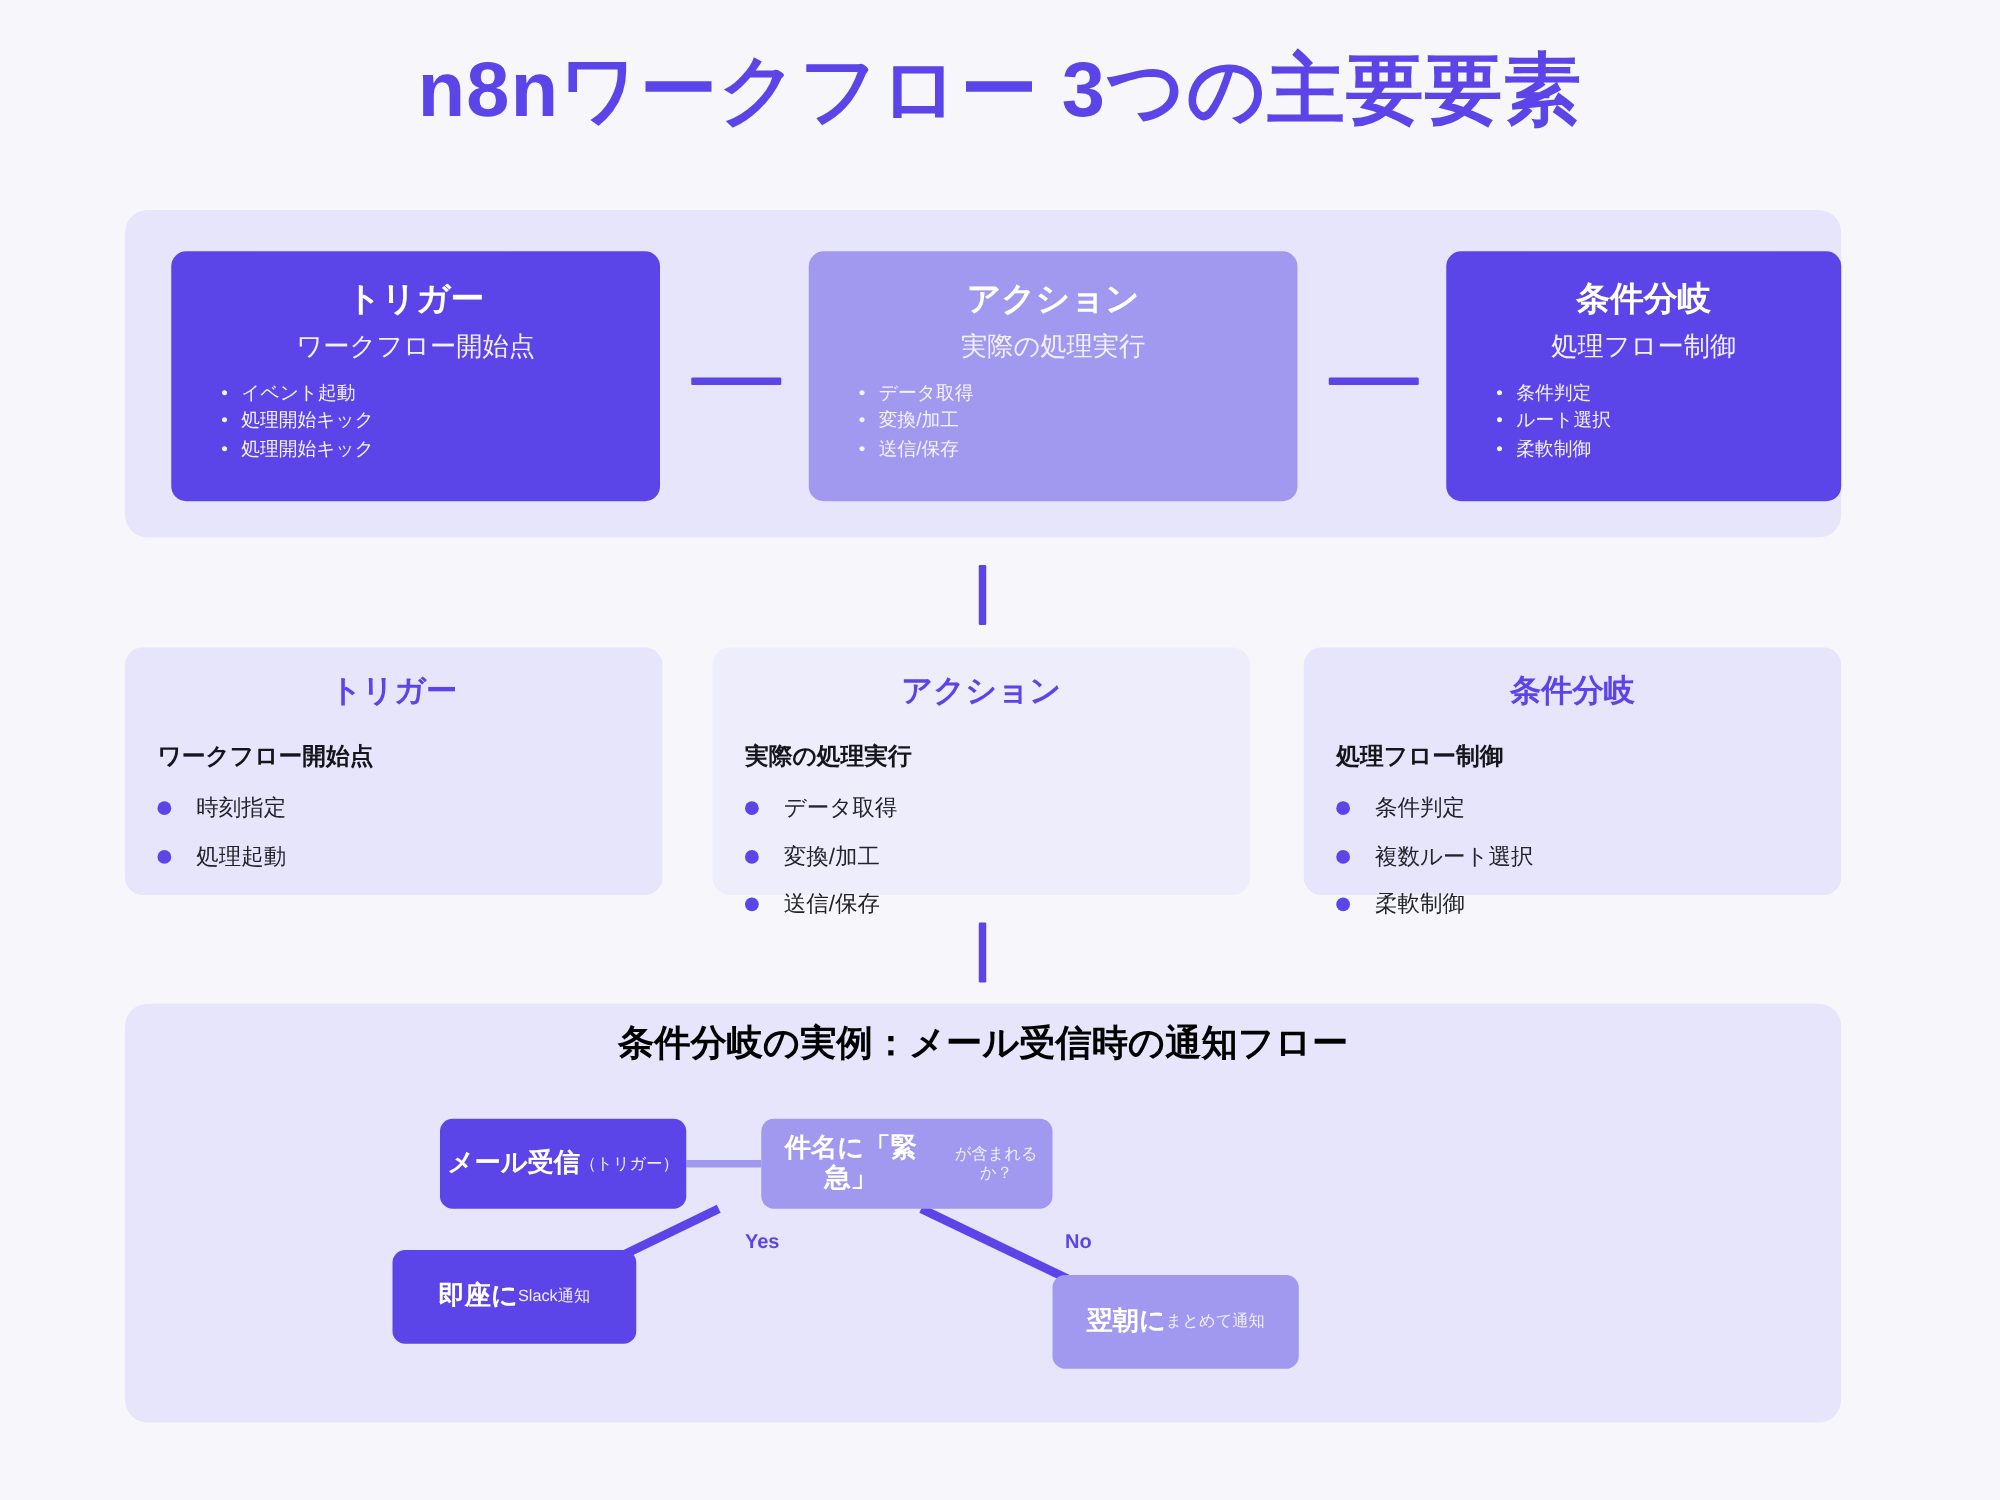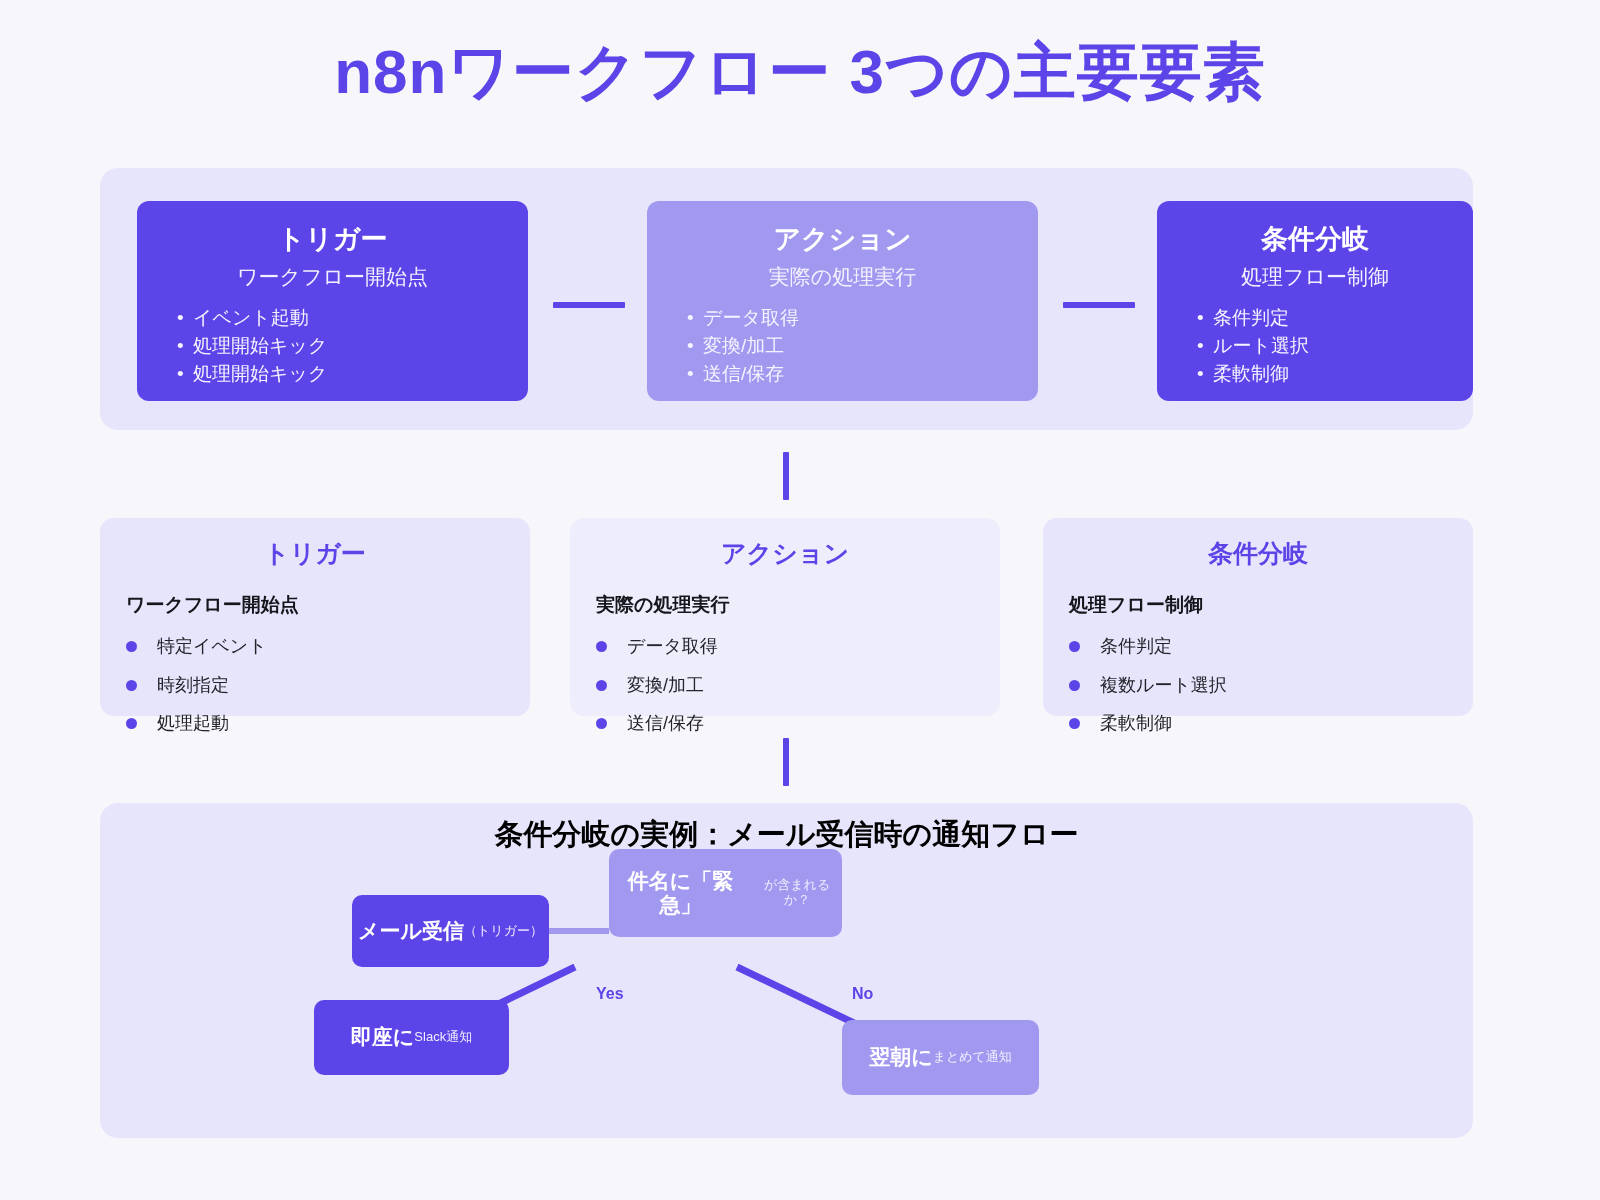--- a/index.html
+++ b/index.html
@@ -61,21 +61,21 @@
     font-weight: normal;
     margin-top: 6px;
     color: #f2f0ff;
   }
   .top-card ul {
     margin: 14px 0 0 0;
     padding-left: 34px;
     list-style: none;
   }
   .top-card li {
-    font-size: 19px;
+    font-size: 15px;
     line-height: 1.38;
     color: #f4f3ff;
     position: relative;
     margin-bottom: 2px;
   }
   .top-card li::before {
     content: "\2022";
     position: absolute;
     left: -16px;
     top: 0;
@@ -195,21 +195,21 @@
   .node .n-sub {
     font-size: 13px;
     margin-top: 0;
     color: #efedff;
     line-height: 1.15;
   }
   .nd-dark  { background: #5b45e8; }
   .nd-light { background: #a199f0; }
 
   #node-trigger   { left: 352px; top: 895px;  width: 197px; height: 72px; }
-  #node-condition { left: 609px; top: 849px;  width: 233px; height: 88px; }
+  #node-condition { left: 609px; top: 895px;  width: 233px; height: 72px; }
   #node-yes       { left: 314px; top: 1000px; width: 195px; height: 75px; }
   #node-no        { left: 842px; top: 1020px; width: 197px; height: 75px; }
 
   .edge-label {
     position: absolute;
     font-size: 16px;
     font-weight: bold;
     color: #5b45e8;
     white-space: nowrap;
   }
@@ -260,24 +260,20 @@
   </div>
 
   <div class="v-connector" id="vconn-0"></div>
 
   <div class="mid-card mc-outer" id="mid-card-0">
     <div class="m-title">トリガー</div>
     <div class="m-sub">ワークフロー開始点</div>
     <ul>
       <li>
           <span class="dot"></span>
-          <span>特定イベント</span>
-        </li>
-      <li>
-          <span class="dot"></span>
           <span>時刻指定</span>
         </li>
       <li>
           <span class="dot"></span>
           <span>処理起動</span>
         </li>
     </ul>
   </div>
 
   <div class="mid-card mc-inner" id="mid-card-1">

